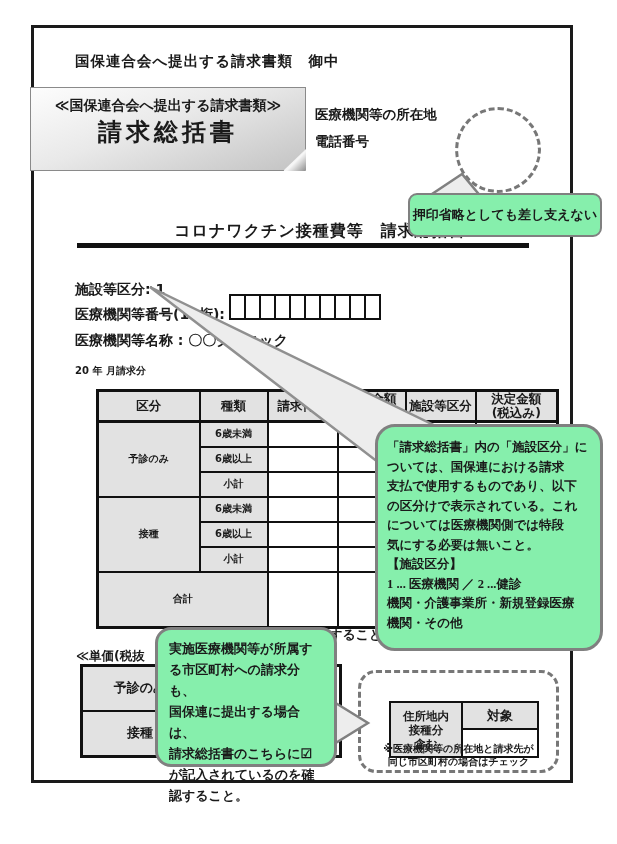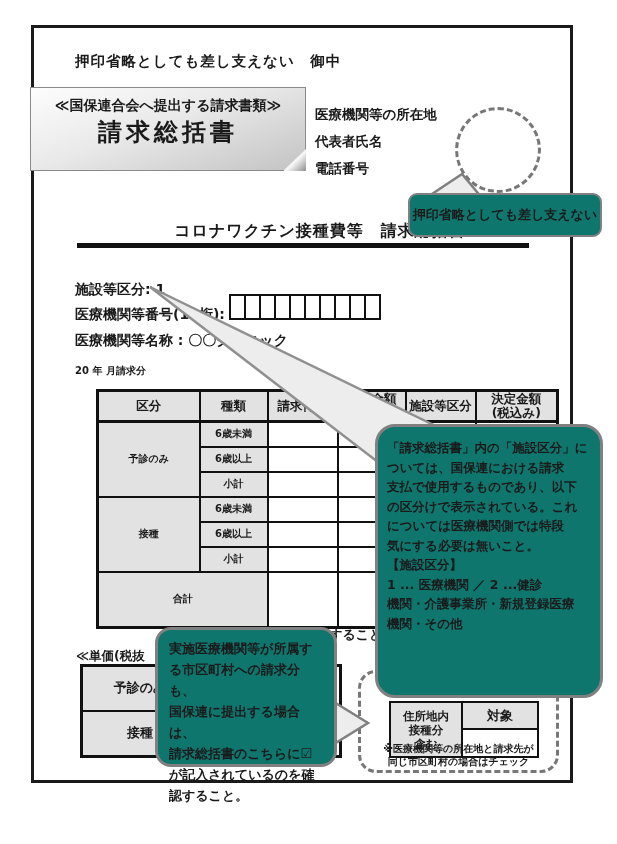--- a/index.html
+++ b/index.html
@@ -24,24 +24,24 @@
   .banner .tagline{font-size:14px;margin-top:9px;}
   .banner .big{font-size:24px;letter-spacing:4px;margin-top:1px;}
   .fold{right:-1px;bottom:-1px;width:22px;height:22px;
         background:linear-gradient(135deg,#e9e9e9 0%,#f6f6f6 55%,#8d8d8d 100%);
         clip-path:polygon(0 100%,100% 0,100% 100%);border-left:1px solid #999;}
 
   
   .seal-circle{left:455px;top:107px;width:86px;height:86px;border:3px dashed #777;border-radius:50%;box-sizing:border-box;z-index:2;}
 
   
-  .bubble{background:#0f766e;border:2.5px solid #808080;box-sizing:border-box;z-index:7;}
+  .bubble{background:#86efac;border:2.5px solid #808080;box-sizing:border-box;z-index:7;font-family:Liberation Serif, serif;}
   .bubble-seal{left:408px;top:193px;width:194px;height:44px;border-radius:9px;
                font-size:13px;text-align:center;line-height:39px;}
-  .bubble-facility{left:375px;top:424px;width:228px;height:274px;border-radius:20px;border-width:3px;
+  .bubble-facility{left:375px;top:424px;width:228px;height:227px;border-radius:20px;border-width:3px;
                    font-size:12.5px;line-height:19.5px;padding:11px 9px;}
   .bubble-check{left:155px;top:627px;width:182px;height:140px;border-radius:16px;border-width:3px;
                 font-size:13px;line-height:21px;padding:8px 11px;}
 
   
   .doc-title{left:140px;top:221px;width:360px;text-align:center;font-size:16px;letter-spacing:1px;}
   .rule{left:77px;top:243px;width:452px;height:5px;background:#111;}
 
   
   .f-class{left:75px;top:281px;font-size:14px;}
@@ -82,25 +82,24 @@
 
   .pointers{left:0;top:0;width:617px;height:844px;z-index:6;pointer-events:none;}
 </style>
 </head>
 <body>
 
 <div class="canvas">
 
   <div class="abs page"></div>
 
-  <div class="abs addressee">押印省略としても差し支えない　御中</div>
+  <div class="abs addressee">国保連合会へ提出する請求書類　御中</div>
 
   <div class="abs contact">
     <div>医療機関等の所在地</div>
-    <div>代表者氏名</div>
     <div>電話番号</div>
   </div>
 
   <div class="abs doc-title">コロナワクチン接種費等　請求総括書</div>
   <div class="abs rule"></div>
 
   <div class="abs f-class">施設等区分: 1</div>
   <div class="abs f-number">医療機関等番号(10桁):</div>
   <div class="abs digit-row">
     <div class="digit-box"></div>

